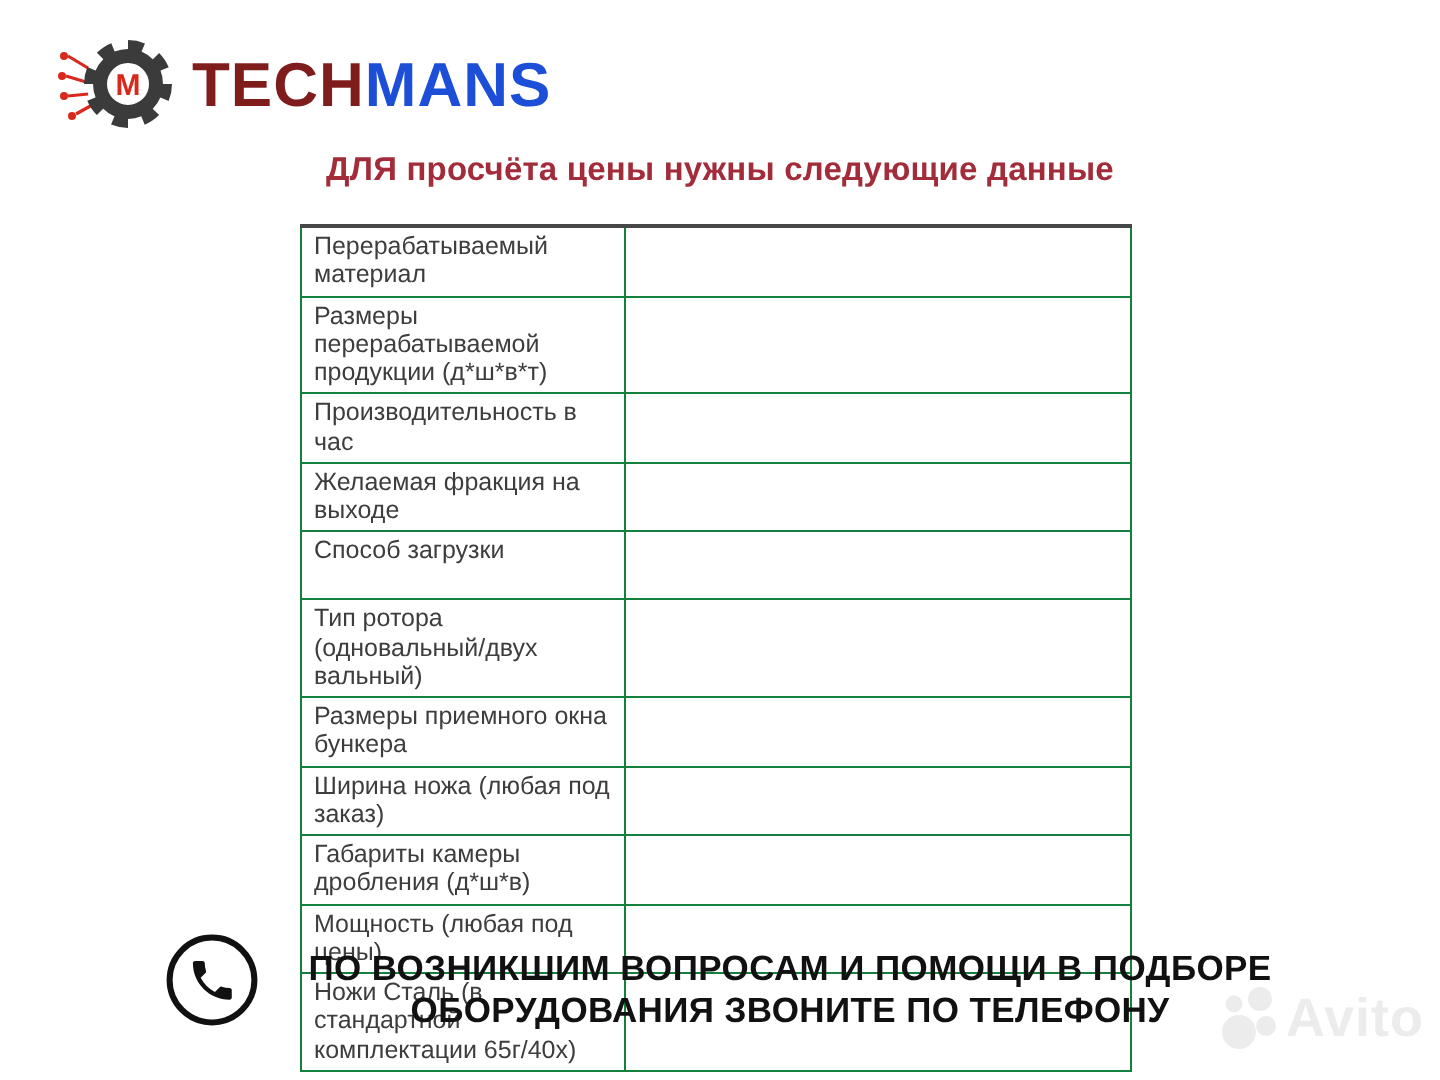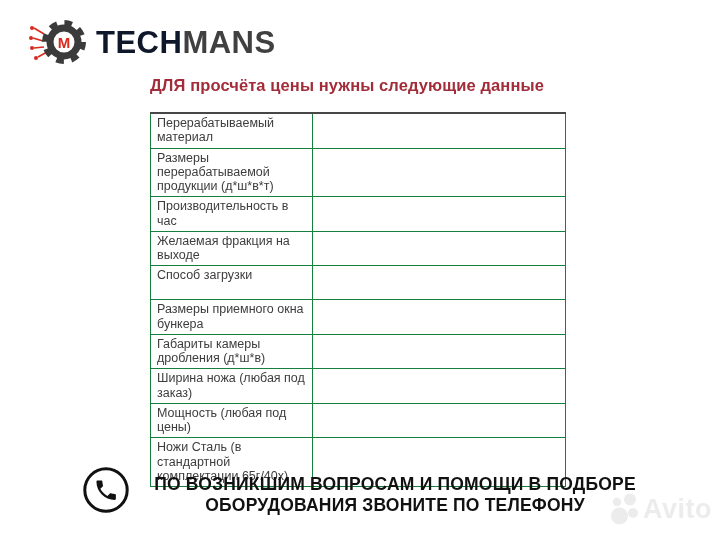--- a/index.html
+++ b/index.html
@@ -15,27 +15,27 @@
   .logo {
     position: absolute; left: 28px; top: 16px;
     display: flex; align-items: center; gap: 6px;
   }
   .logo-icon { width: 62px; height: 52px; display: block; }
   .logo-text {
     font-weight: bold; font-size: 31px; letter-spacing: 0.5px;
     line-height: 1;
     font-family: "Liberation Sans", sans-serif;
   }
-  .logo-text .t-red  { color: #0f172a; }
-  .logo-text .t-dark { color: #404040; }
+  .logo-text .t-red  { color: #7f1d1d; }
+  .logo-text .t-dark { color: #1d4ed8; }
 
   
   .heading {
     position: absolute; left: 150px; top: 76px; width: 420px;
-    margin: 0; text-align: left;
+    margin: 0; text-align: center;
     font-size: 16.5px; font-weight: bold; color: #a32c3a;
     letter-spacing: 0.1px;
   }
 
   
   .data-table {
     position: absolute; left: 150px; top: 112px; width: 416px;
     border-collapse: collapse; table-layout: fixed;
     border: 1px solid #8e8e8e;
     border-top: 2px solid #474747;
@@ -132,29 +132,33 @@
         </tr>
         <tr>
           <td>Желаемая фракция на выходе</td>
           <td></td>
         </tr>
         <tr>
           <td>Способ загрузки</td>
           <td></td>
         </tr>
         <tr>
+          <td>Тип ротора (одновальный/двух вальный)</td>
+          <td></td>
+        </tr>
+        <tr>
           <td>Размеры приемного окна бункера</td>
           <td></td>
         </tr>
         <tr>
-          <td>Габариты камеры дробления (д*ш*в)</td>
+          <td>Ширина ножа (любая под заказ)</td>
           <td></td>
         </tr>
         <tr>
-          <td>Ширина ножа (любая под заказ)</td>
+          <td>Габариты камеры дробления (д*ш*в)</td>
           <td></td>
         </tr>
         <tr>
           <td>Мощность (любая под цены)</td>
           <td></td>
         </tr>
         <tr>
           <td>Ножи Сталь (в стандартной комплектации 65г/40х)</td>
           <td></td>
         </tr>

